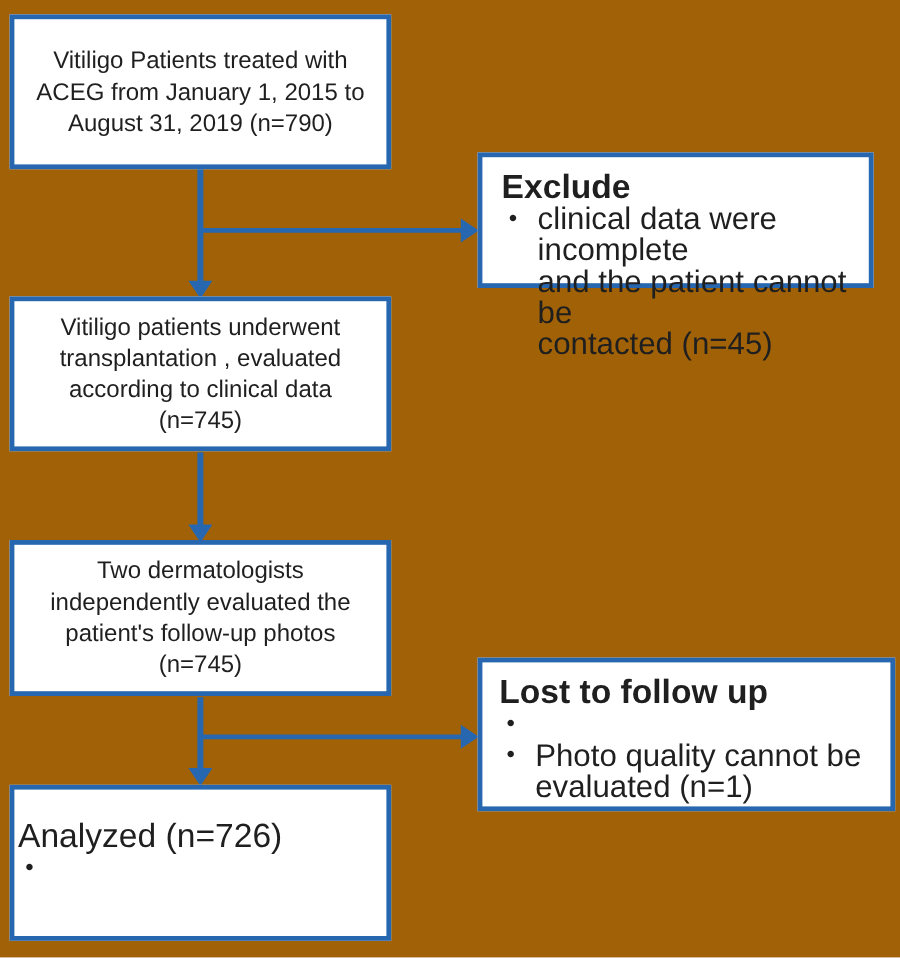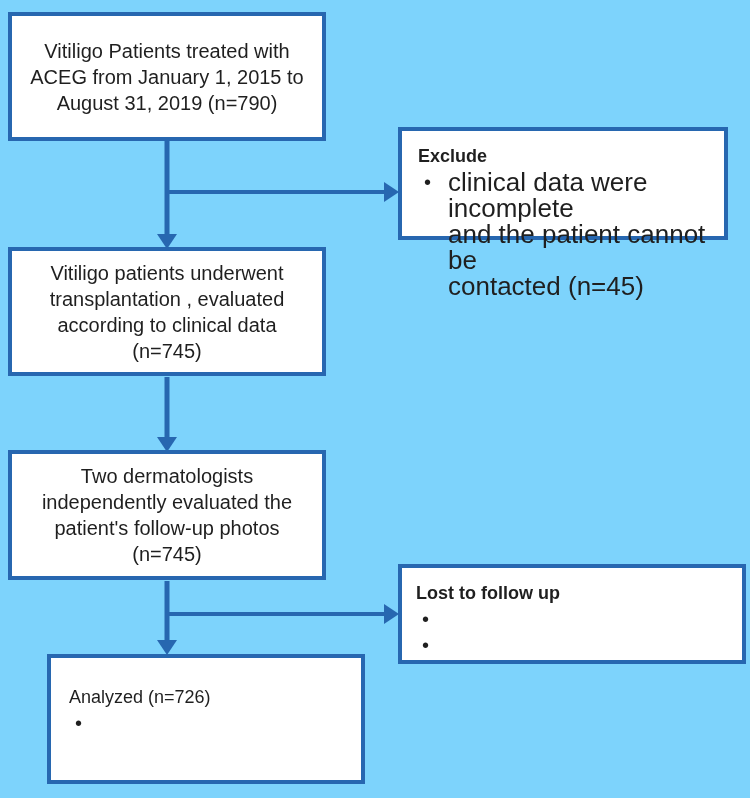--- a/index.html
+++ b/index.html
@@ -4,21 +4,21 @@
 <style>
   html, body {
     margin: 0;
     padding: 0;
     background: #ffffff;
   }
   .canvas {
     position: relative;
     width: 750px;
     height: 798px;
-    background: #7dd3fc;
+    background: #a16207;
     font-family: "Liberation Sans", "DejaVu Sans", sans-serif;
     color: #1f1f1f;
     overflow: hidden;
   }
   .connectors {
     position: absolute;
     left: 0;
     top: 0;
     width: 750px;
     height: 798px;
@@ -35,21 +35,21 @@
     align-items: center;
     justify-content: center;
     text-align: center;
   }
   .box-text {
     white-space: pre-line;
     font-size: 20px;
     line-height: 26px;
   }
   .box-title {
-    font-size: 18px;
+    font-size: 28px;
     line-height: 26px;
   }
   .box-title.bold {
     font-weight: bold;
   }
   .bullet-row {
     display: flex;
     align-items: flex-start;
   }
   .bullet-marker {
@@ -62,22 +62,22 @@
   .bullet-text {
     white-space: pre-line;
     font-size: 26px;
     line-height: 26px;
   }
   
   #box-enrollment   { left: 8px;   top: 12px;  width: 318px; height: 129px; }
   #box-exclude      { left: 398px; top: 127px; width: 330px; height: 113px; padding: 12px 6px 0 16px; }
   #box-clinical     { left: 8px;   top: 247px; width: 318px; height: 129px; align-items: center; }
   #box-dermatology  { left: 8px;   top: 450px; width: 318px; height: 130px; }
-  #box-lost         { left: 398px; top: 564px; width: 348px; height: 100px; padding: 12px 4px 0 14px; }
-  #box-analyzed     { left: 8px;   top: 654px; width: 318px; height: 130px; padding: 26px 6px 0 18px; margin-left: 39px; }
+  #box-lost         { left: 398px; top: 548px; width: 348px; height: 128px; padding: 12px 4px 0 14px; }
+  #box-analyzed     { left: 8px;   top: 654px; width: 318px; height: 130px; padding: 26px 6px 0 3px; }
 </style>
 </head>
 <body>
 
 <div class="canvas">
 
   <svg class="connectors" viewBox="0 0 750 798" xmlns="http://www.w3.org/2000/svg">
 
     <g>
       <line x1="167" y1="141" x2="167" y2="235" stroke="#2767b0" stroke-width="5"></line>
@@ -135,20 +135,22 @@
 (n=745)</div>
   </div>
 
   <div class="box" id="box-lost">
     <div class="box-title bold">Lost to follow up</div>
     <div class="bullet-row">
       <span class="bullet-marker">•</span>
     </div>
     <div class="bullet-row">
       <span class="bullet-marker">•</span>
+      <span class="bullet-text">Photo quality cannot be
+evaluated (n=1)</span>
     </div>
   </div>
 
   <div class="box" id="box-analyzed">
     <div class="box-title">Analyzed (n=726)</div>
     <div class="bullet-row">
       <span class="bullet-marker">•</span>
     </div>
   </div>
 

